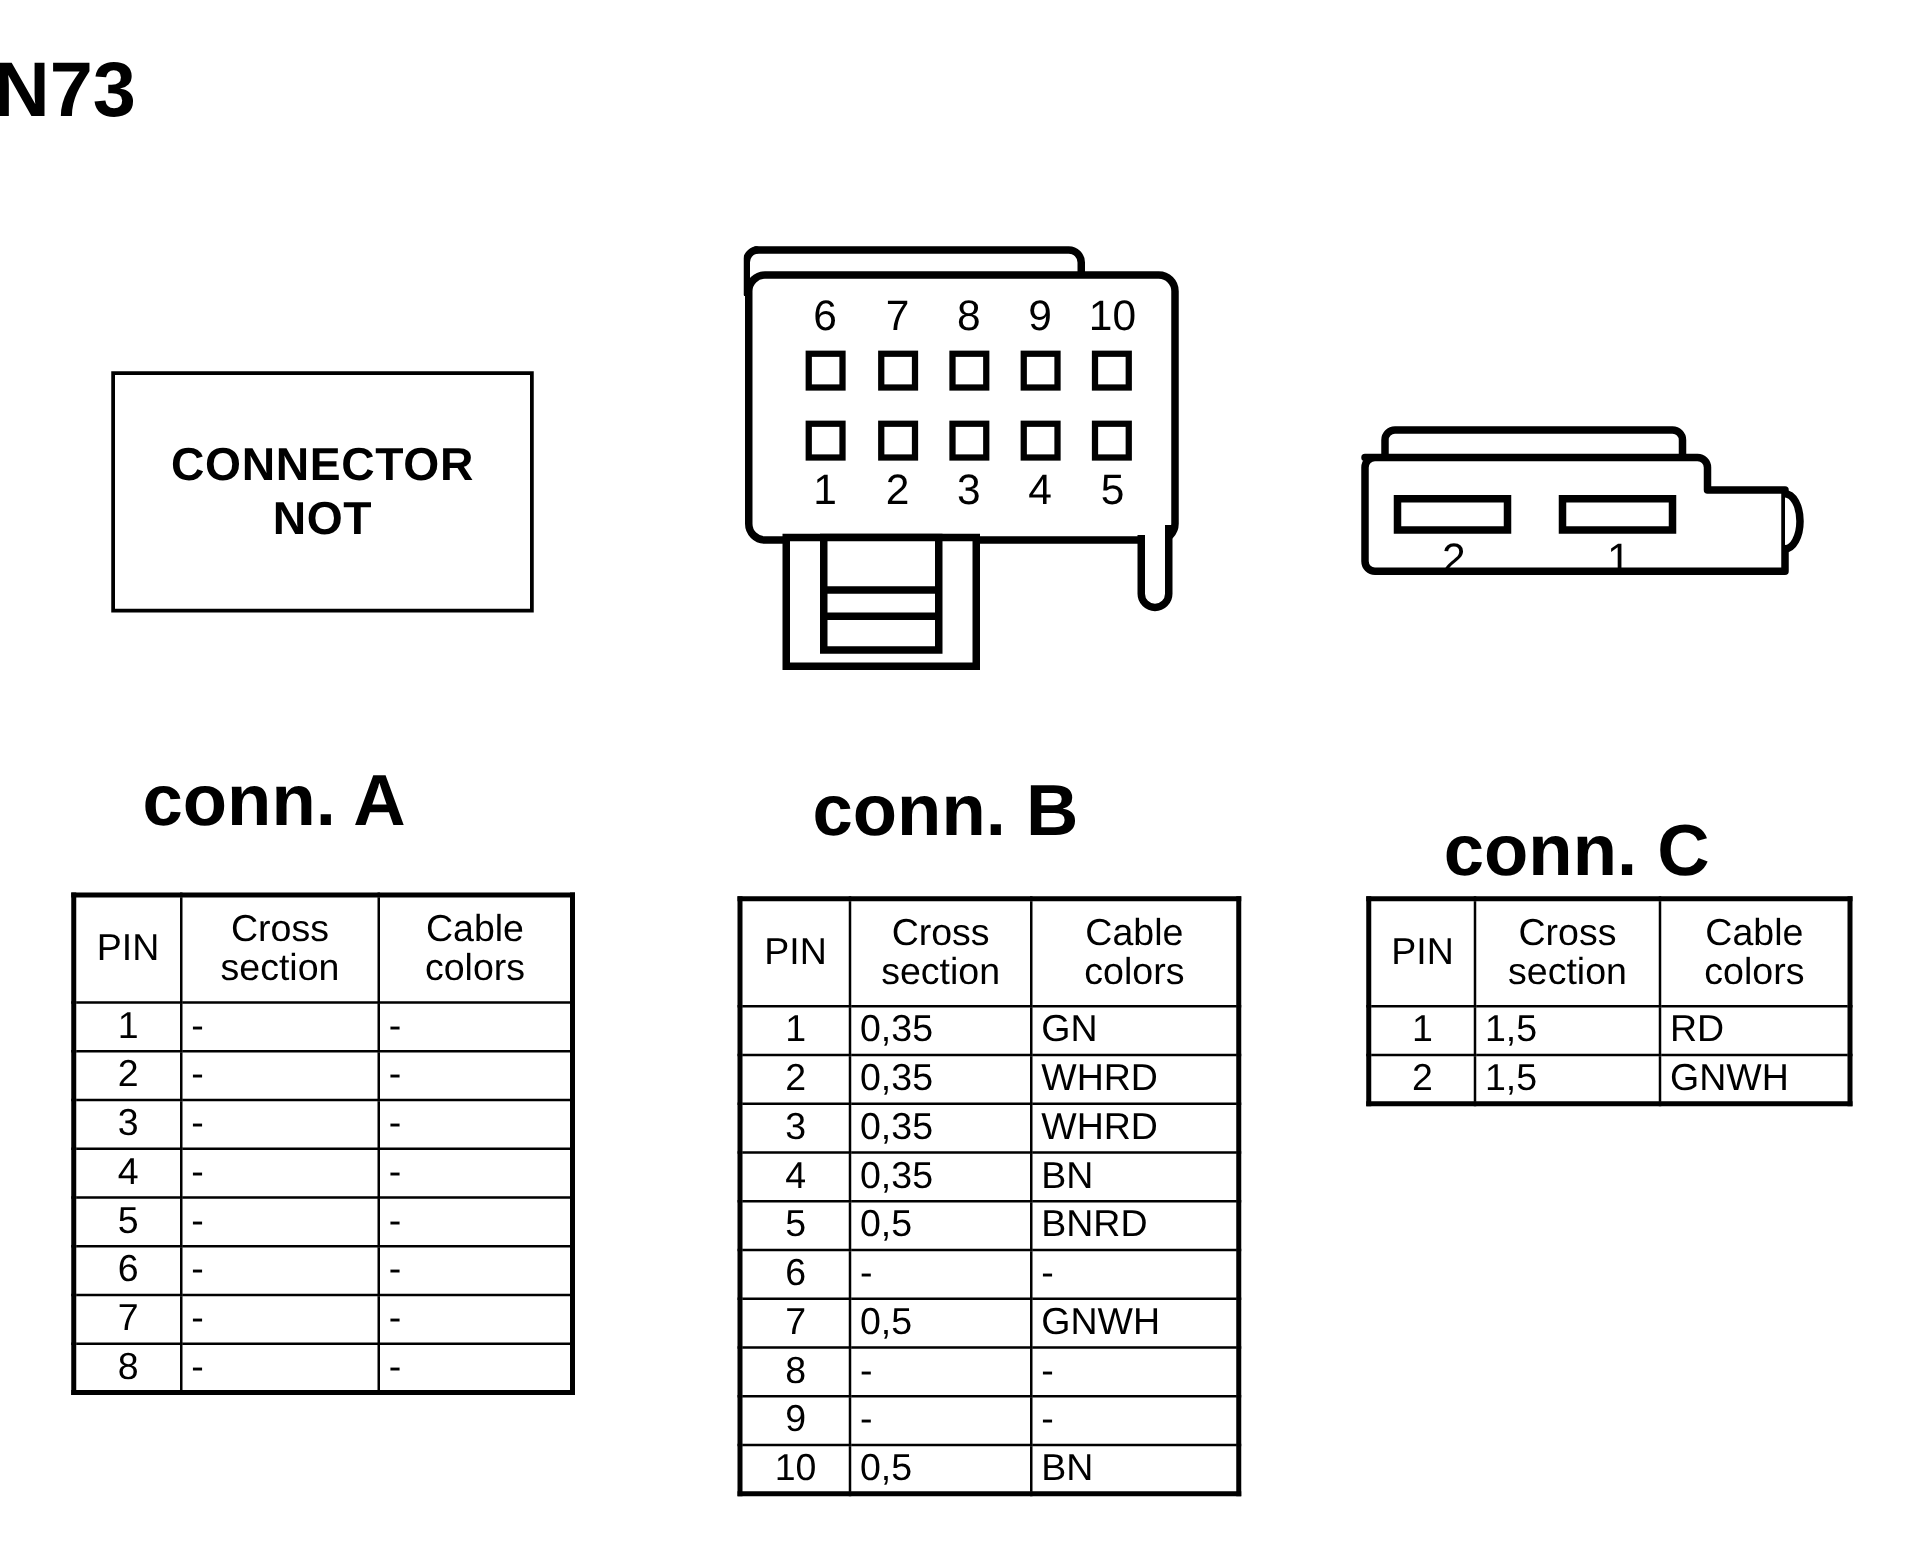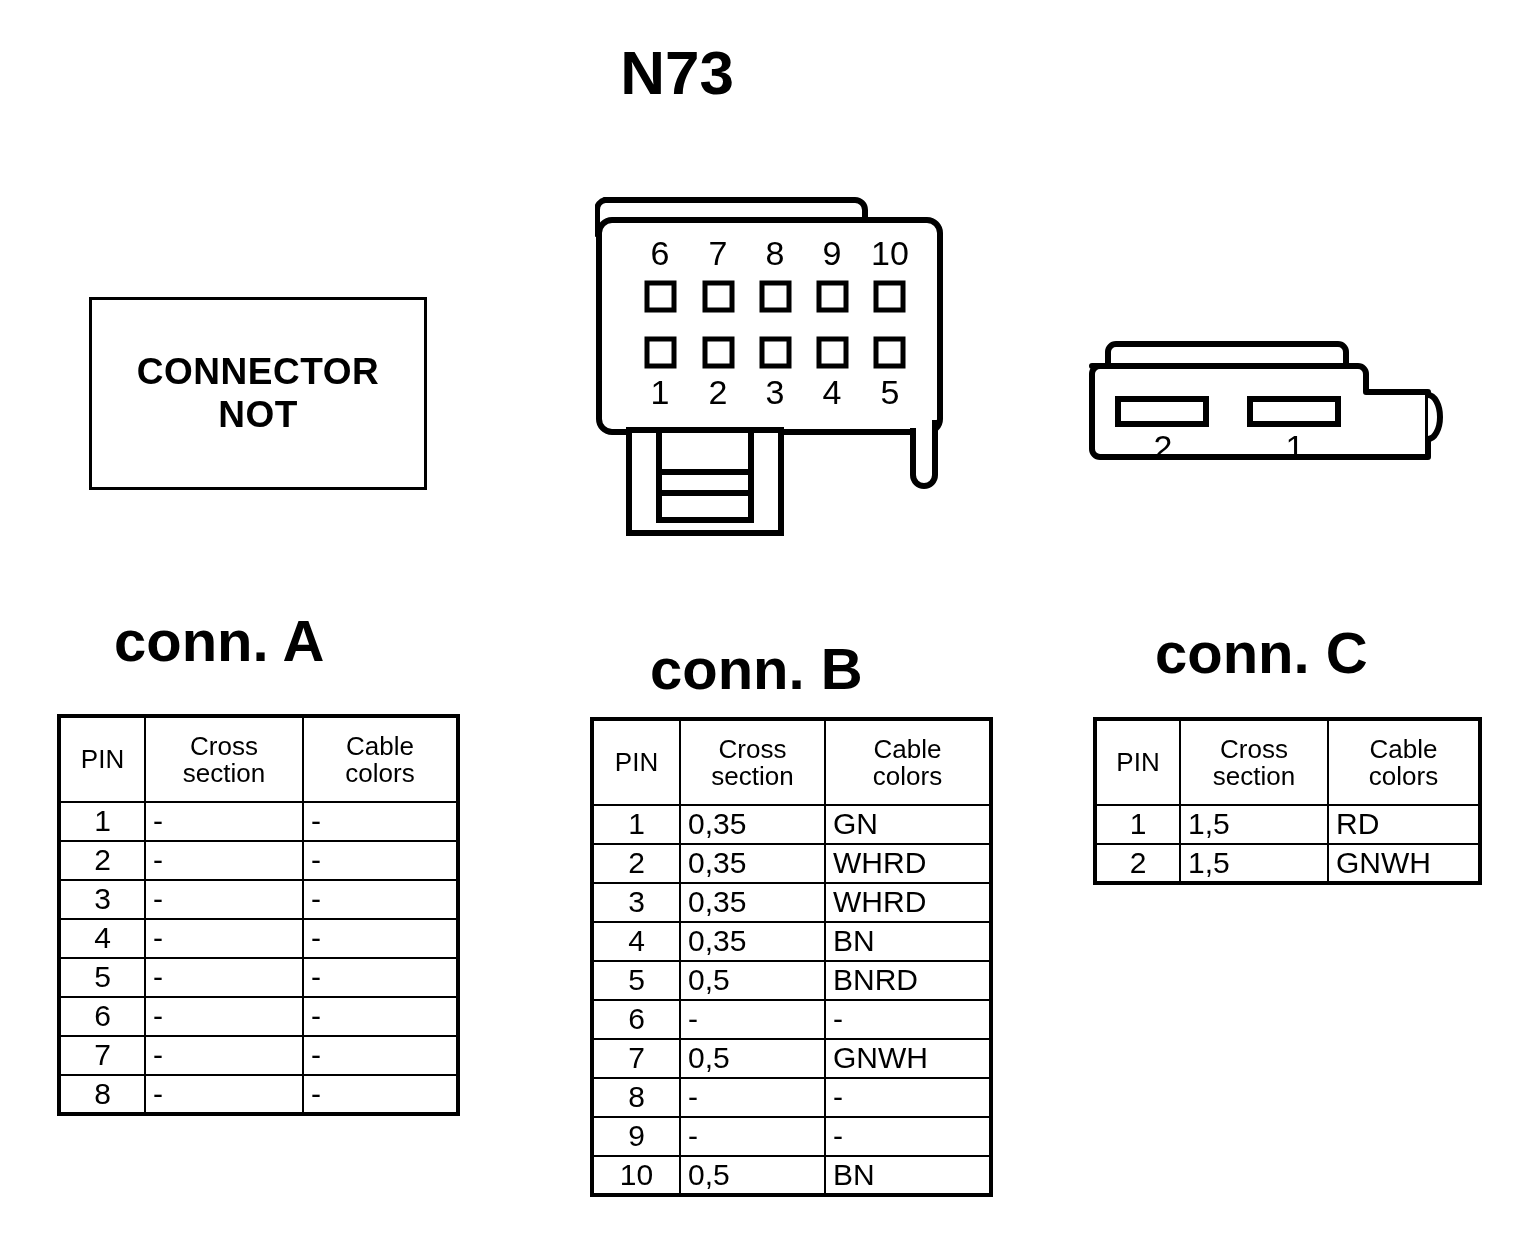--- a/index.html
+++ b/index.html
@@ -16,21 +16,21 @@
     color: #000000;
     overflow: hidden;
   }
 
   
   #page-title {
     position: absolute;
     left: 0;
     top: 42px;
     width: 1364px;
-    text-align: center;
+    text-align: left;
     font-size: 62px;
     font-weight: bold;
     letter-spacing: 0px;
     line-height: 1;
   }
   #page-title .t-inner { display: inline-block; transform: translateX(-5px); }
 
   
   #conn-a-placeholder {
     position: absolute;
@@ -90,43 +90,43 @@
 
   
   .conn-heading {
     position: absolute;
     font-size: 58px;
     font-weight: bold;
     line-height: 1;
     white-space: nowrap;
   }
   #heading-a { left: 114px; top: 612px; }
-  #heading-b { left: 650px; top: 640px; }
-  #heading-c { left: 1155px; top: 624px; }
+  #heading-b { left: 650px; top: 620px; }
+  #heading-c { left: 1155px; top: 652px; }
 
   
   .pin-table {
     position: absolute;
     border-collapse: collapse;
     background: #fff;
     border: 4px solid #000;
     table-layout: fixed;
   }
   .pin-table td, .pin-table th {
     border: 2px solid #000;
     font-weight: normal;
     font-size: 30px;
     line-height: 1.02;
     padding: 0;
     vertical-align: middle;
   }
   .pin-table thead th {
     height: 86px;
     text-align: center;
-    font-size: 26px;
+    font-size: 30px;
     padding: 2px 4px;
   }
   .pin-table tbody td { height: 39px; }
   .pin-table tbody td.c-pin {
     text-align: center;
   }
   .pin-table tbody td.c-val {
     text-align: left;
     padding-left: 7px;
   }

